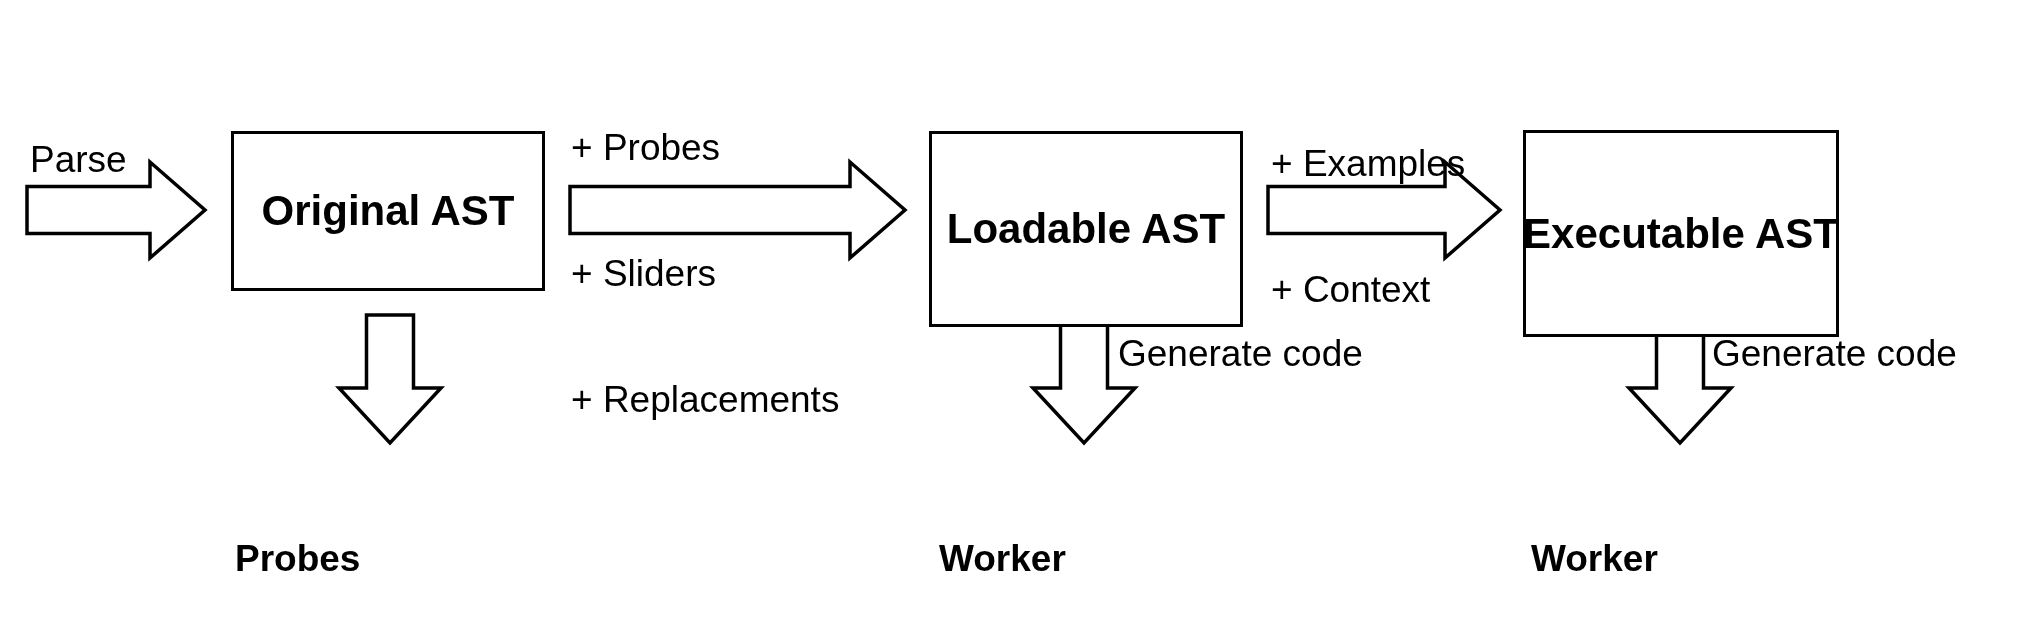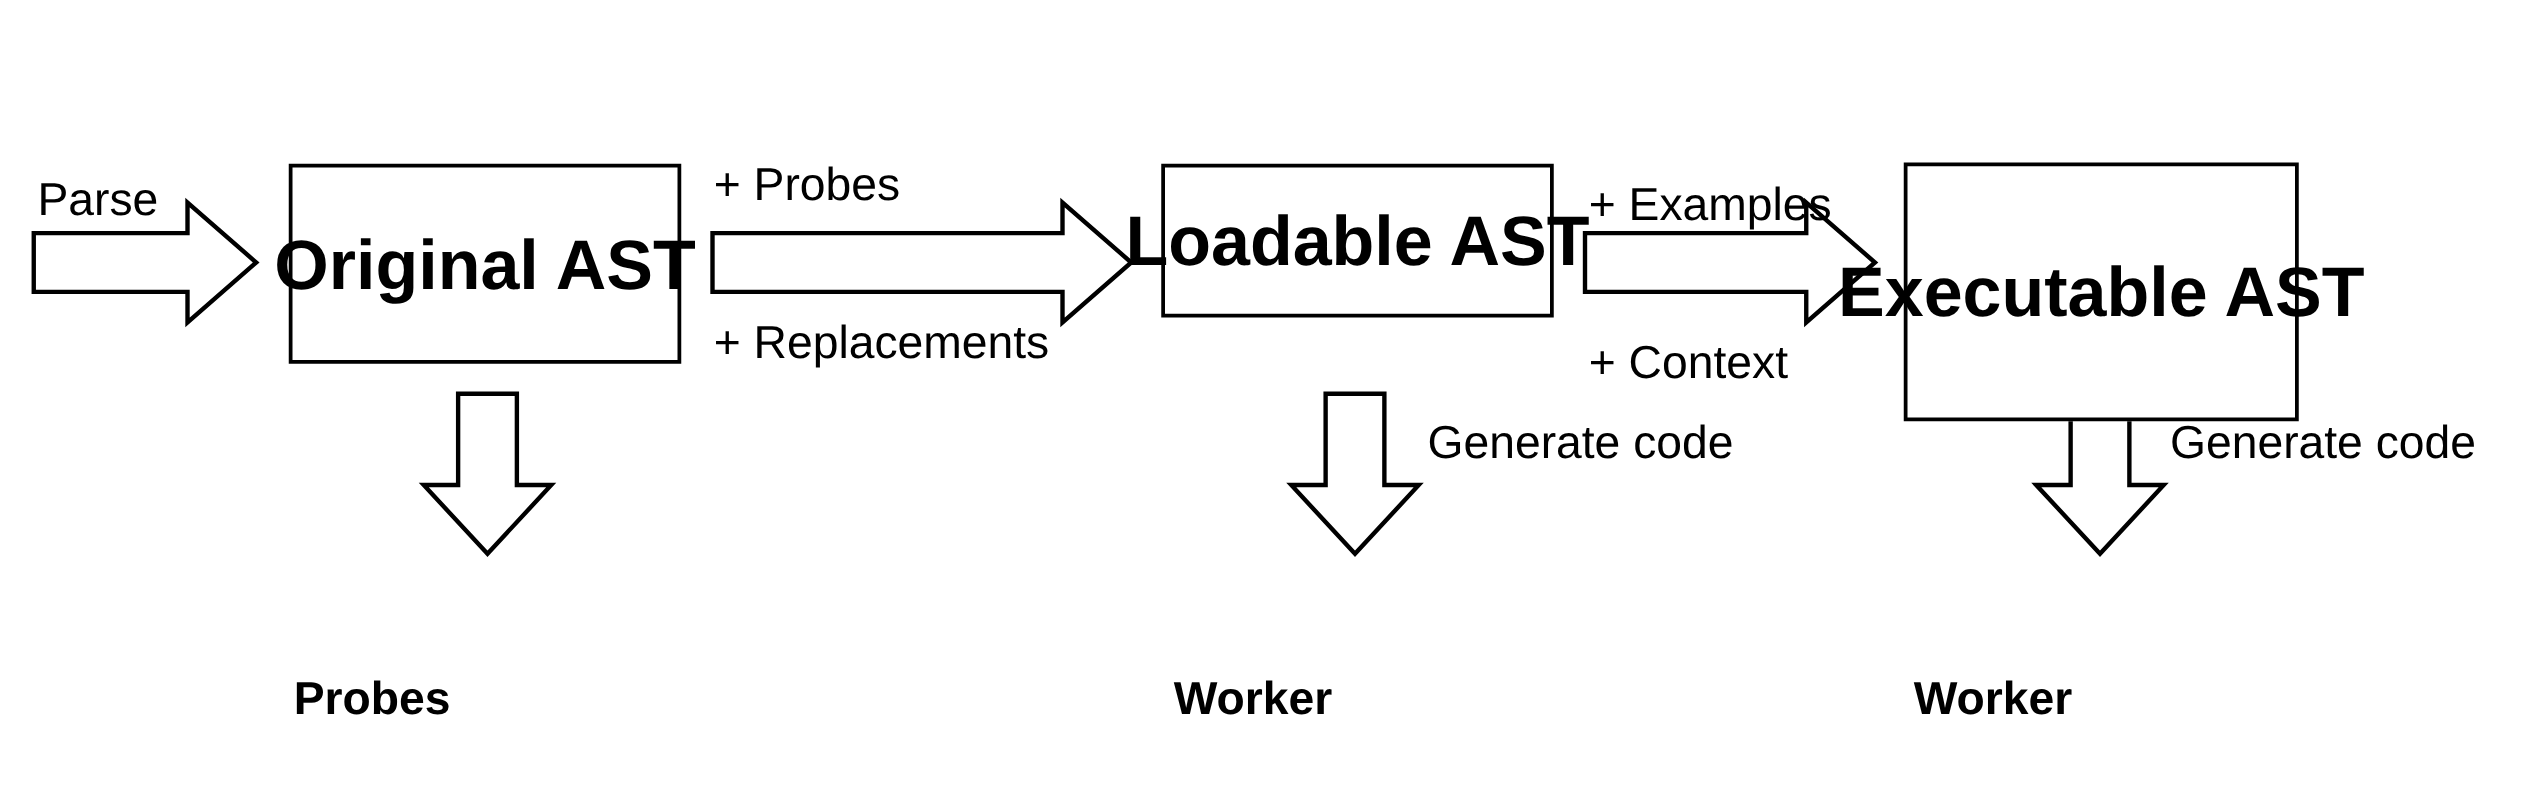--- a/index.html
+++ b/index.html
@@ -15,29 +15,29 @@
     position:relative;
     overflow:hidden;
   }
   .stage{position:absolute;inset:0;}
   .abs{position:absolute;}
   .node-box{
     box-sizing:border-box;
     border:3px solid var(--ink);
     background:var(--paper);
     display:flex;align-items:center;justify-content:center;
-    font-weight:bold;font-size:56px;letter-spacing:0;
+    font-weight:bold;font-size:42px;letter-spacing:0;
     white-space:nowrap;
     text-align:right;
   }
   .annotation{
     font-size:37px;line-height:42px;white-space:pre;
   }
   .ann-stack div{white-space:pre;}
-  .gen-label{font-size:37px;line-height:42px;white-space:pre;margin-left:24px;}
+  .gen-label{font-size:37px;line-height:42px;white-space:pre;}
   .output-block{font-size:37px;line-height:39px;white-space:pre;}
   .output-block .output-title{font-weight:bold;}
   svg{display:block;overflow:visible;}
   svg polygon{
     fill:var(--paper);
     stroke:var(--ink);
     stroke-width:3.5;
     stroke-linejoin:miter;
   }
 </style>
@@ -67,32 +67,33 @@
   </svg>
 
   <svg class="abs" style="left:1626px;top:312px" width="108" height="134" viewBox="0 0 108 134">
     <polygon points="30.5,3 77.5,3 77.5,76 105,76 54,131 3,76 30.5,76"></polygon>
   </svg>
 
   <div class="abs node-box" style="left:231px;top:131px;width:314px;height:160px">
     <span>Original AST</span>
   </div>
 
-  <div class="abs node-box" style="left:929px;top:131px;width:314px;height:123px">
+  <div class="abs node-box" style="left:929px;top:131px;width:314px;height:196px">
     <span>Loadable AST</span>
   </div>
 
   <div class="abs node-box" style="left:1523px;top:130px;width:316px;height:207px">
     <span>Executable AST</span>
   </div>
 
   <div class="abs annotation" style="left:30px;top:139px">Parse</div>
 
   <div class="abs annotation ann-stack" style="left:571px;top:43px">
     <div>+ Probes</div>
+    <div>+ Sliders</div>
     <div>+ Replacements</div>
   </div>
 
   <div class="abs annotation ann-stack" style="left:1271px;top:59px">
     <div>+ Examples</div>
     <div>+ Context</div>
   </div>
 
   <div class="abs gen-label" style="left:1118px;top:333px">Generate code</div>
 

